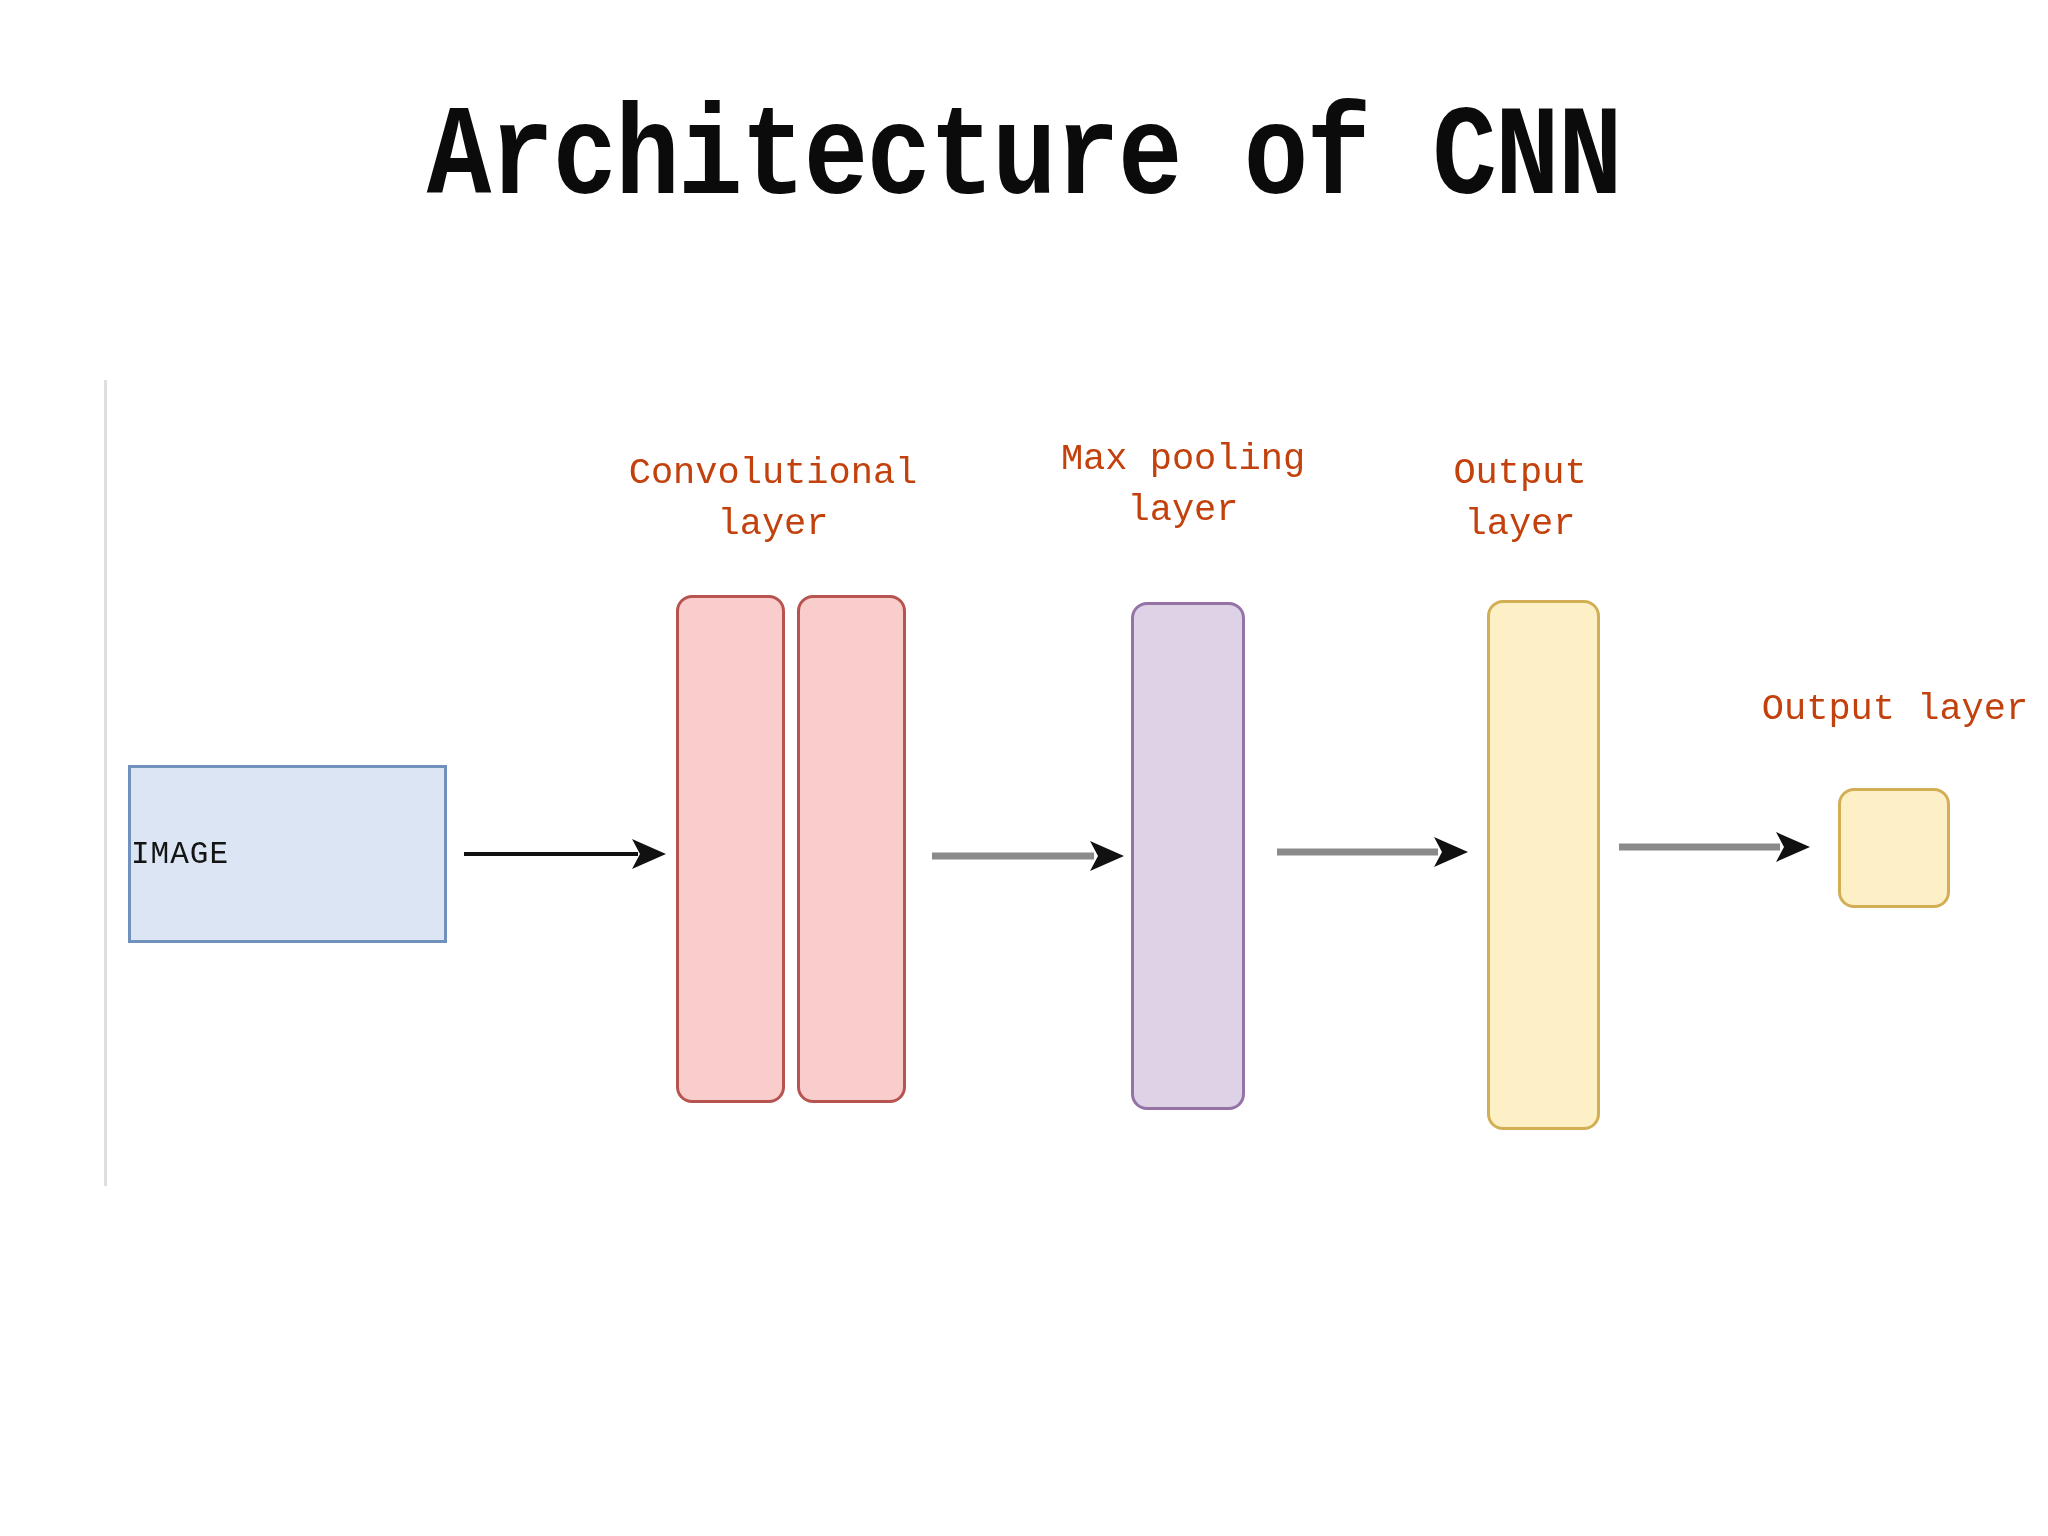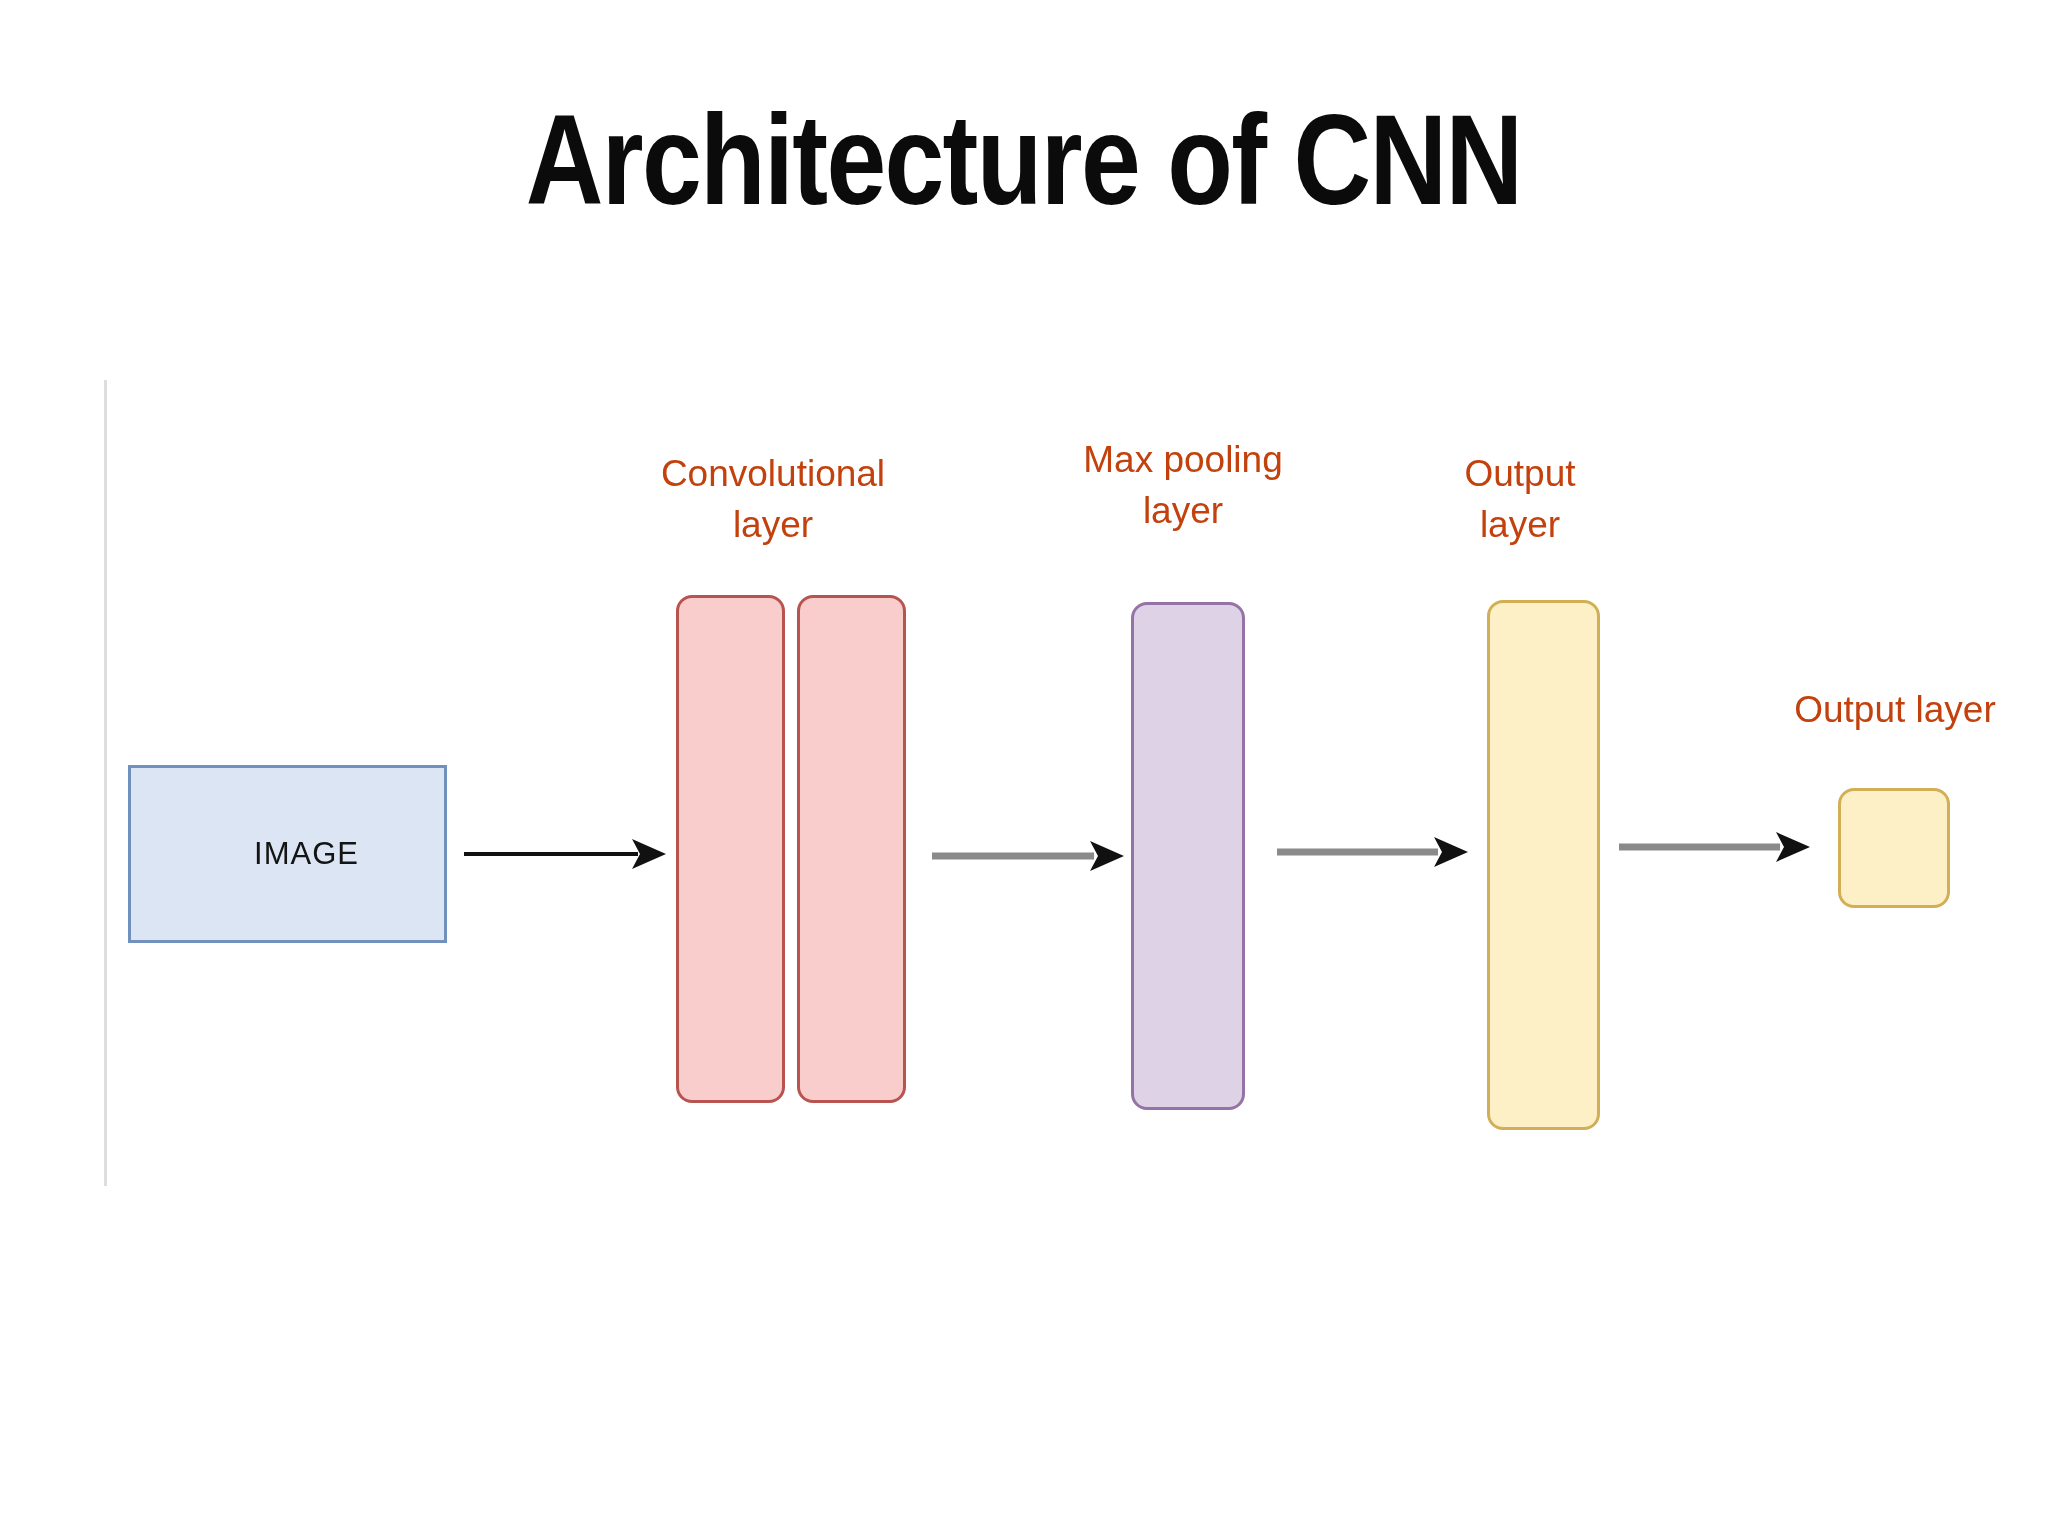--- a/index.html
+++ b/index.html
@@ -2,21 +2,21 @@
 <html><head>
 <meta charset="utf-8">
 <style>
   html, body { margin: 0; padding: 0; background: #ffffff; }
   .canvas {
     position: relative;
     width: 2048px;
     height: 1536px;
     background: #ffffff;
     overflow: hidden;
-    font-family: Liberation Sans, sans-serif;
+    font-family: Liberation Mono, monospace;
   }
 
   
   .title-wrap {
     position: absolute;
     top: 86px; left: 0; right: 0;
     text-align: center;
   }
   .title-wrap .title-text {
     display: inline-block;
@@ -56,22 +56,21 @@
   
   .image-box {
     position: absolute;
     left: 128px; top: 765px;
     width: 319px; height: 178px;
     box-sizing: border-box;
     background: #dbe5f3;
     border: 3px solid #7090bd;
     display: flex;
     align-items: center;
-    justify-content: center;
-    padding-left: 38px;
+    justify-content: flex-start;
   }
   .image-box .image-text {
     font-size: 31px;
     color: #141414;
     letter-spacing: 1px;
   }
 
   
   .bar {
     position: absolute;

